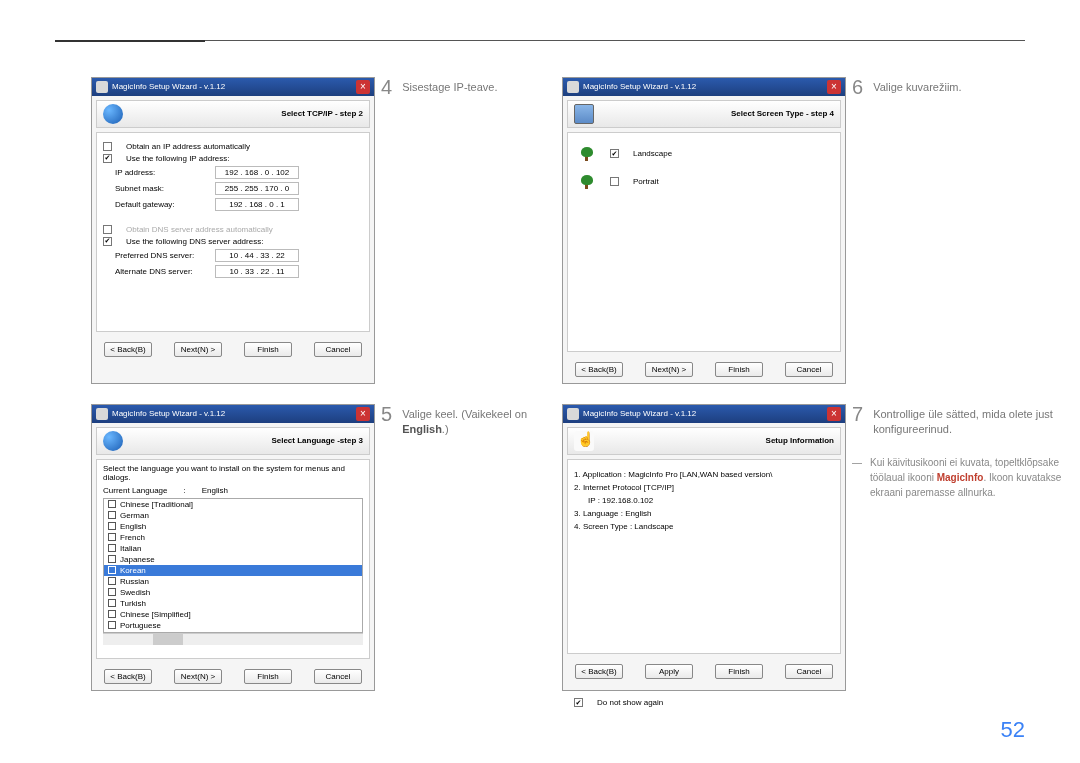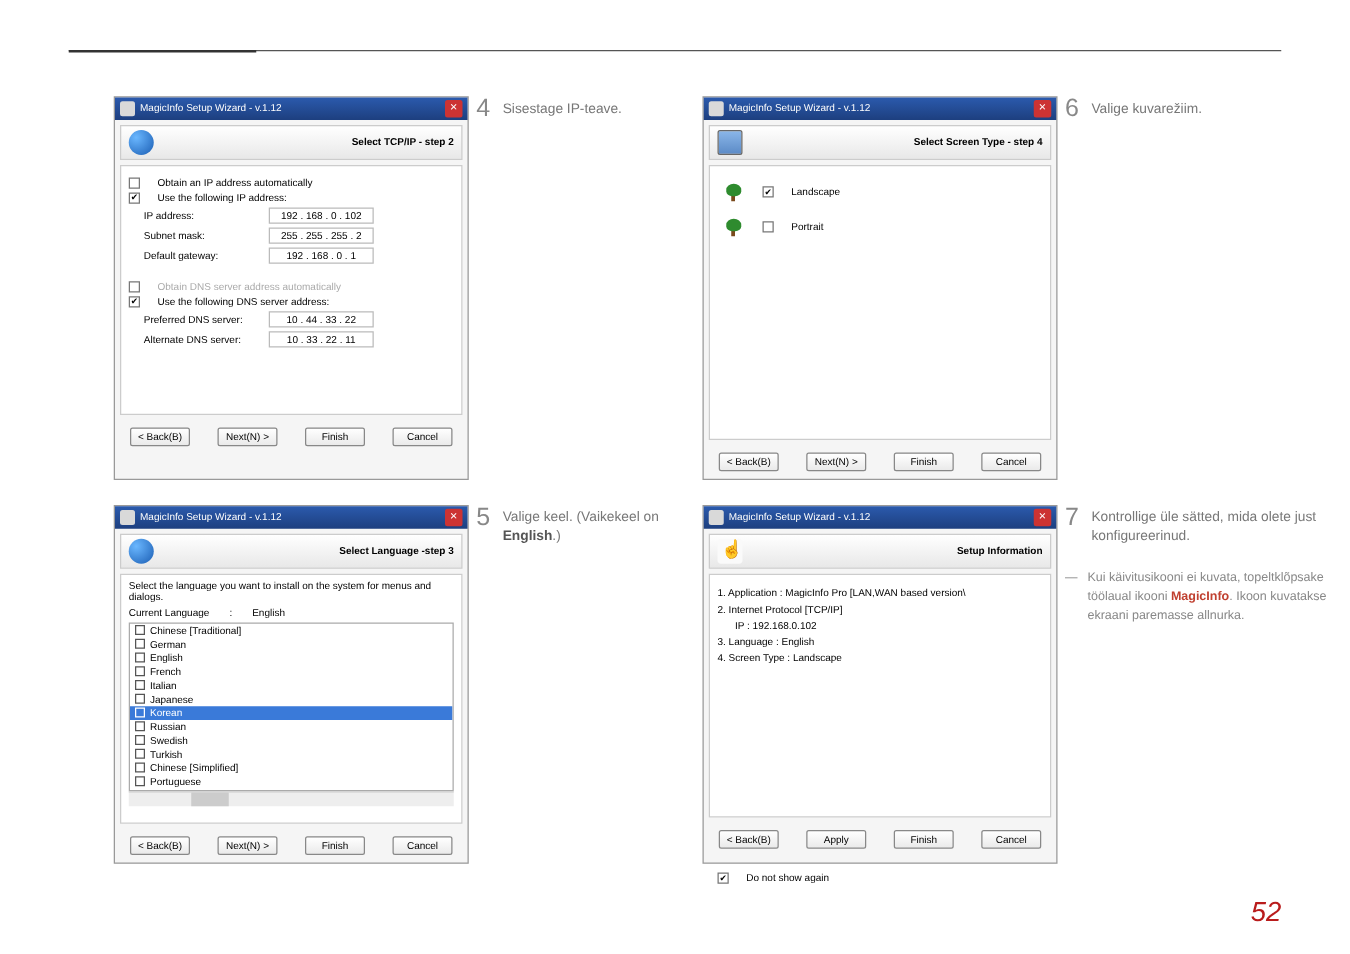--- a/index.html
+++ b/index.html
@@ -155,21 +155,21 @@
     padding-left: 18px;
     position: relative;
   }
   .note::before {
     content: '―'; position: absolute; left: 0; top: 0;
   }
 
   .page-num {
     position: absolute;
     bottom: 20px; right: 55px;
-    font-size: 22px; color: #b91c1c; font-style: italic;
+    font-size: 22px; color: #3b82f6;
   }
 
   .info-list div { margin: 4px 0; }
   .info-list .sub { padding-left: 14px; }
 </style>
 </head>
 <body>
 
 <div class="top-rule"></div>
 
@@ -193,21 +193,21 @@
       <div class="row">
           <span class="chk checked"></span>
           <span>Use the following IP address:</span>
         </div>
       <div class="row" style="padding-left:12px;">
           <label>IP address:</label>
           <span class="val">192 . 168 .  0  . 102</span>
         </div>
       <div class="row" style="padding-left:12px;">
           <label>Subnet mask:</label>
-          <span class="val">255 . 255 . 255 .  2</span>
+          <span class="val">255 . 255 . 170 .  0</span>
         </div>
       <div class="row" style="padding-left:12px;">
           <label>Default gateway:</label>
           <span class="val">192 . 168 .  0  .  1</span>
         </div>
       <div style="height:8px;"></div>
       <div class="row disabled">
           <span class="chk"></span>
           <span>Obtain DNS server address automatically</span>
         </div>

